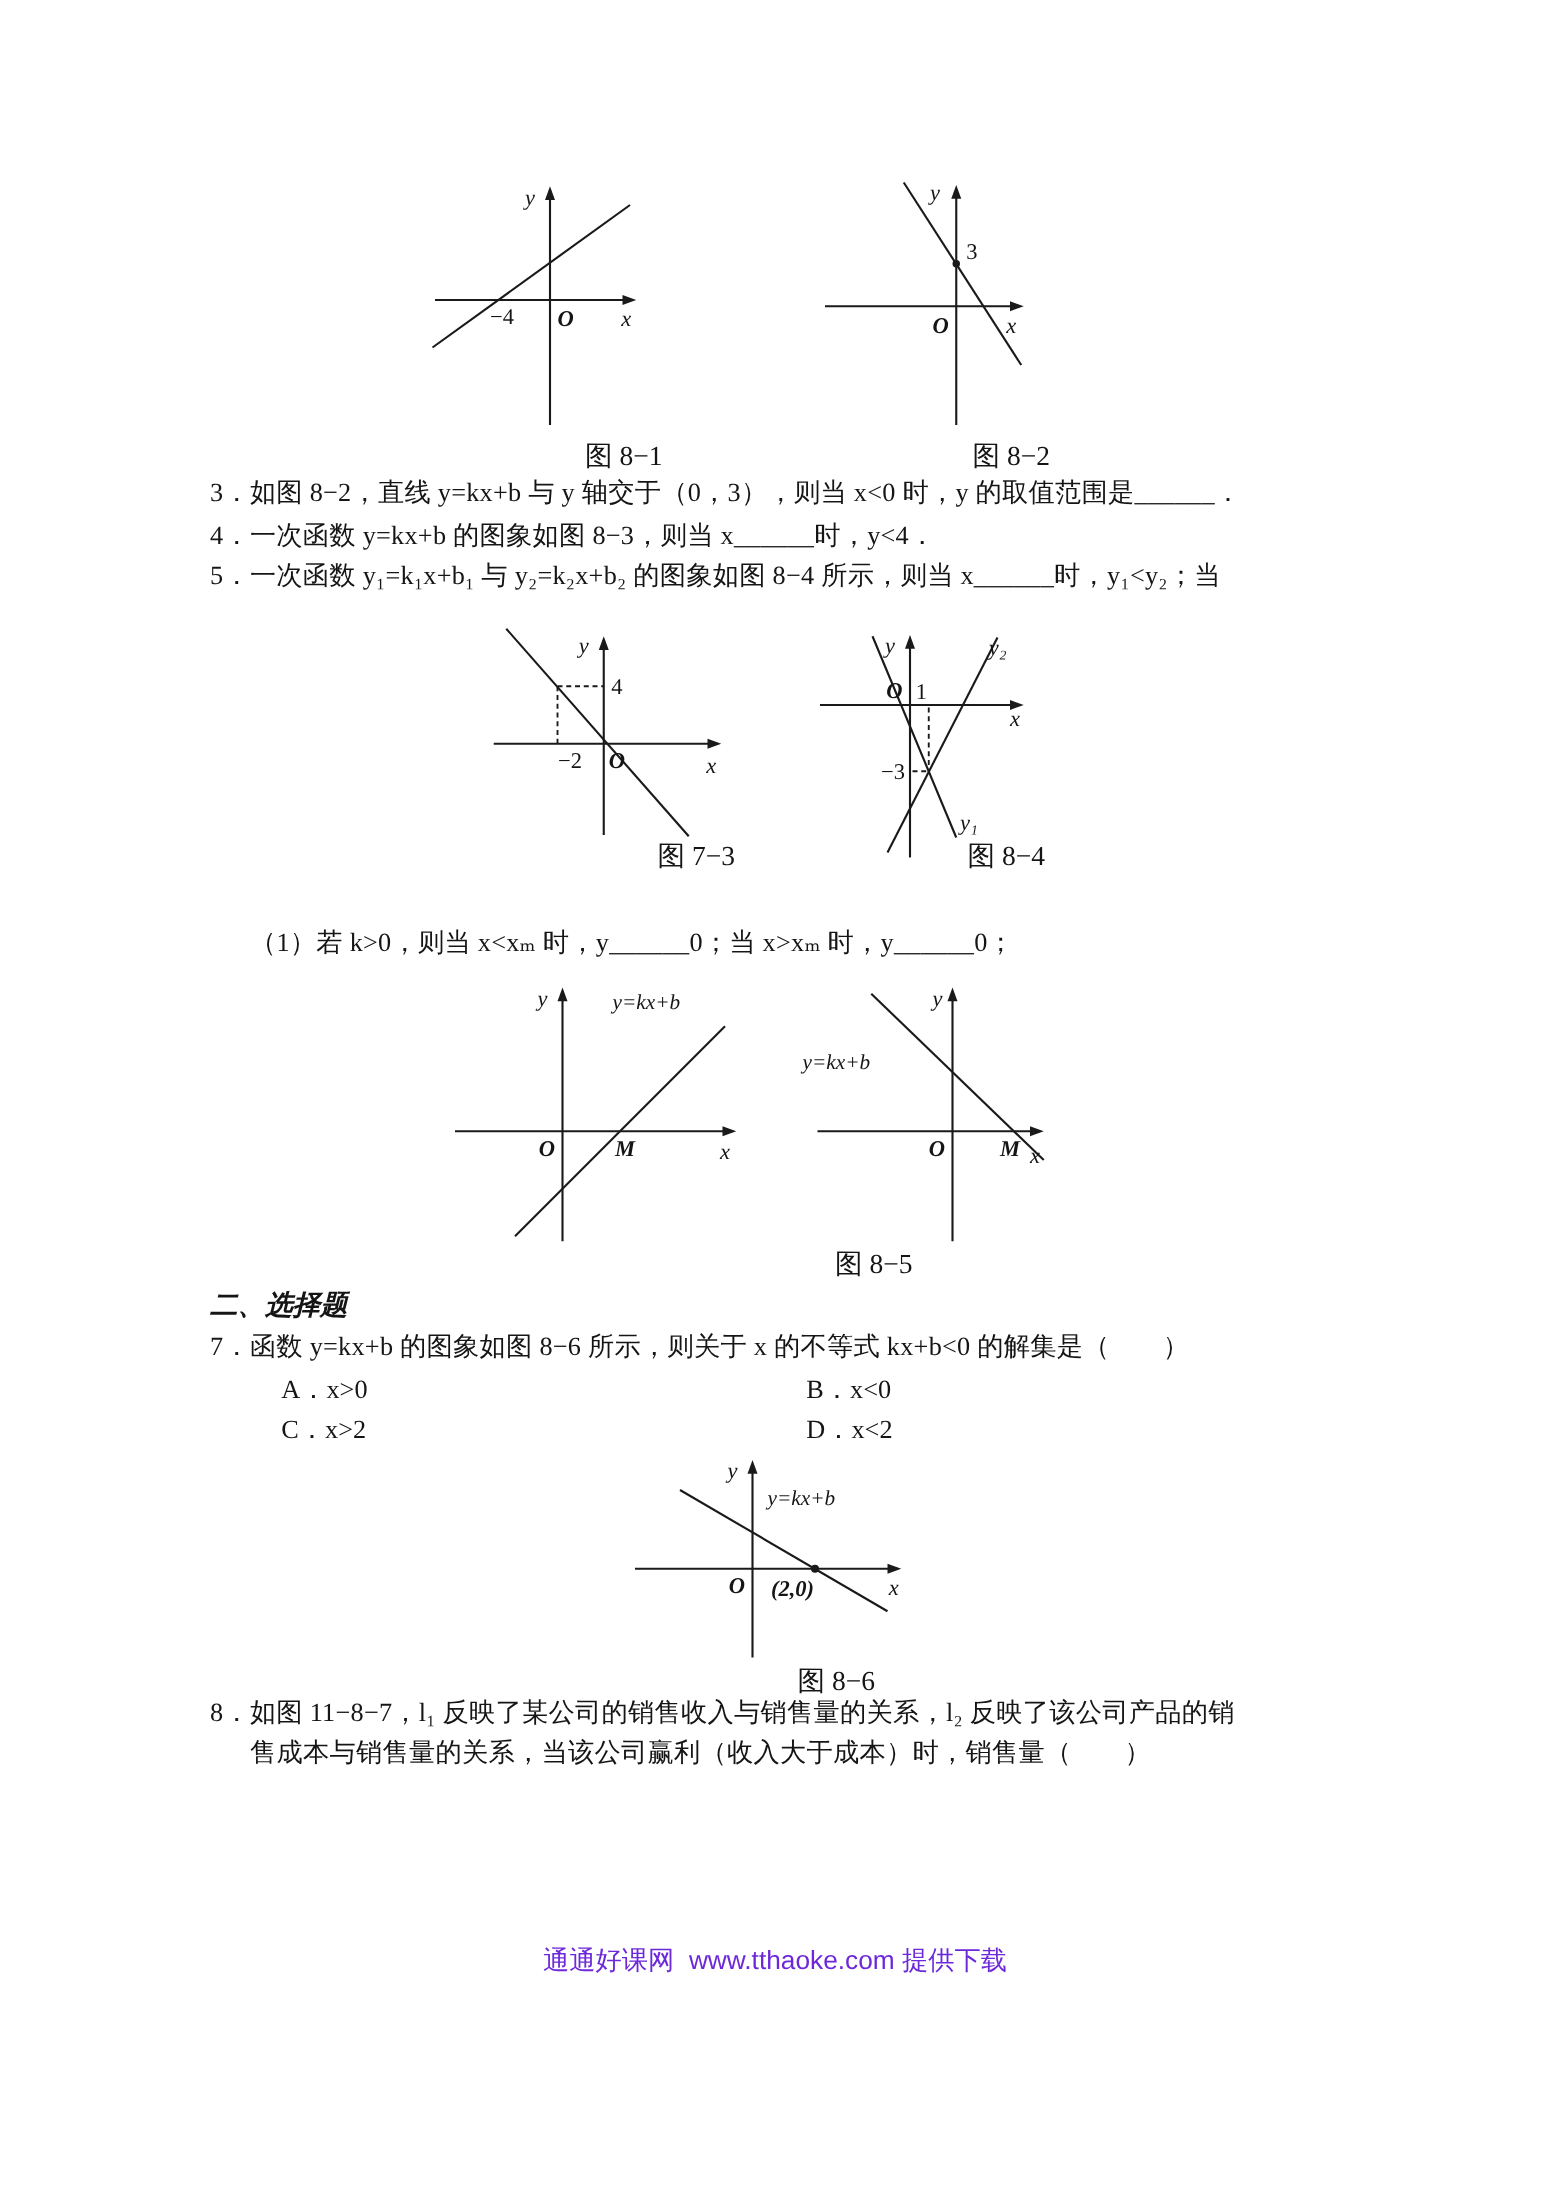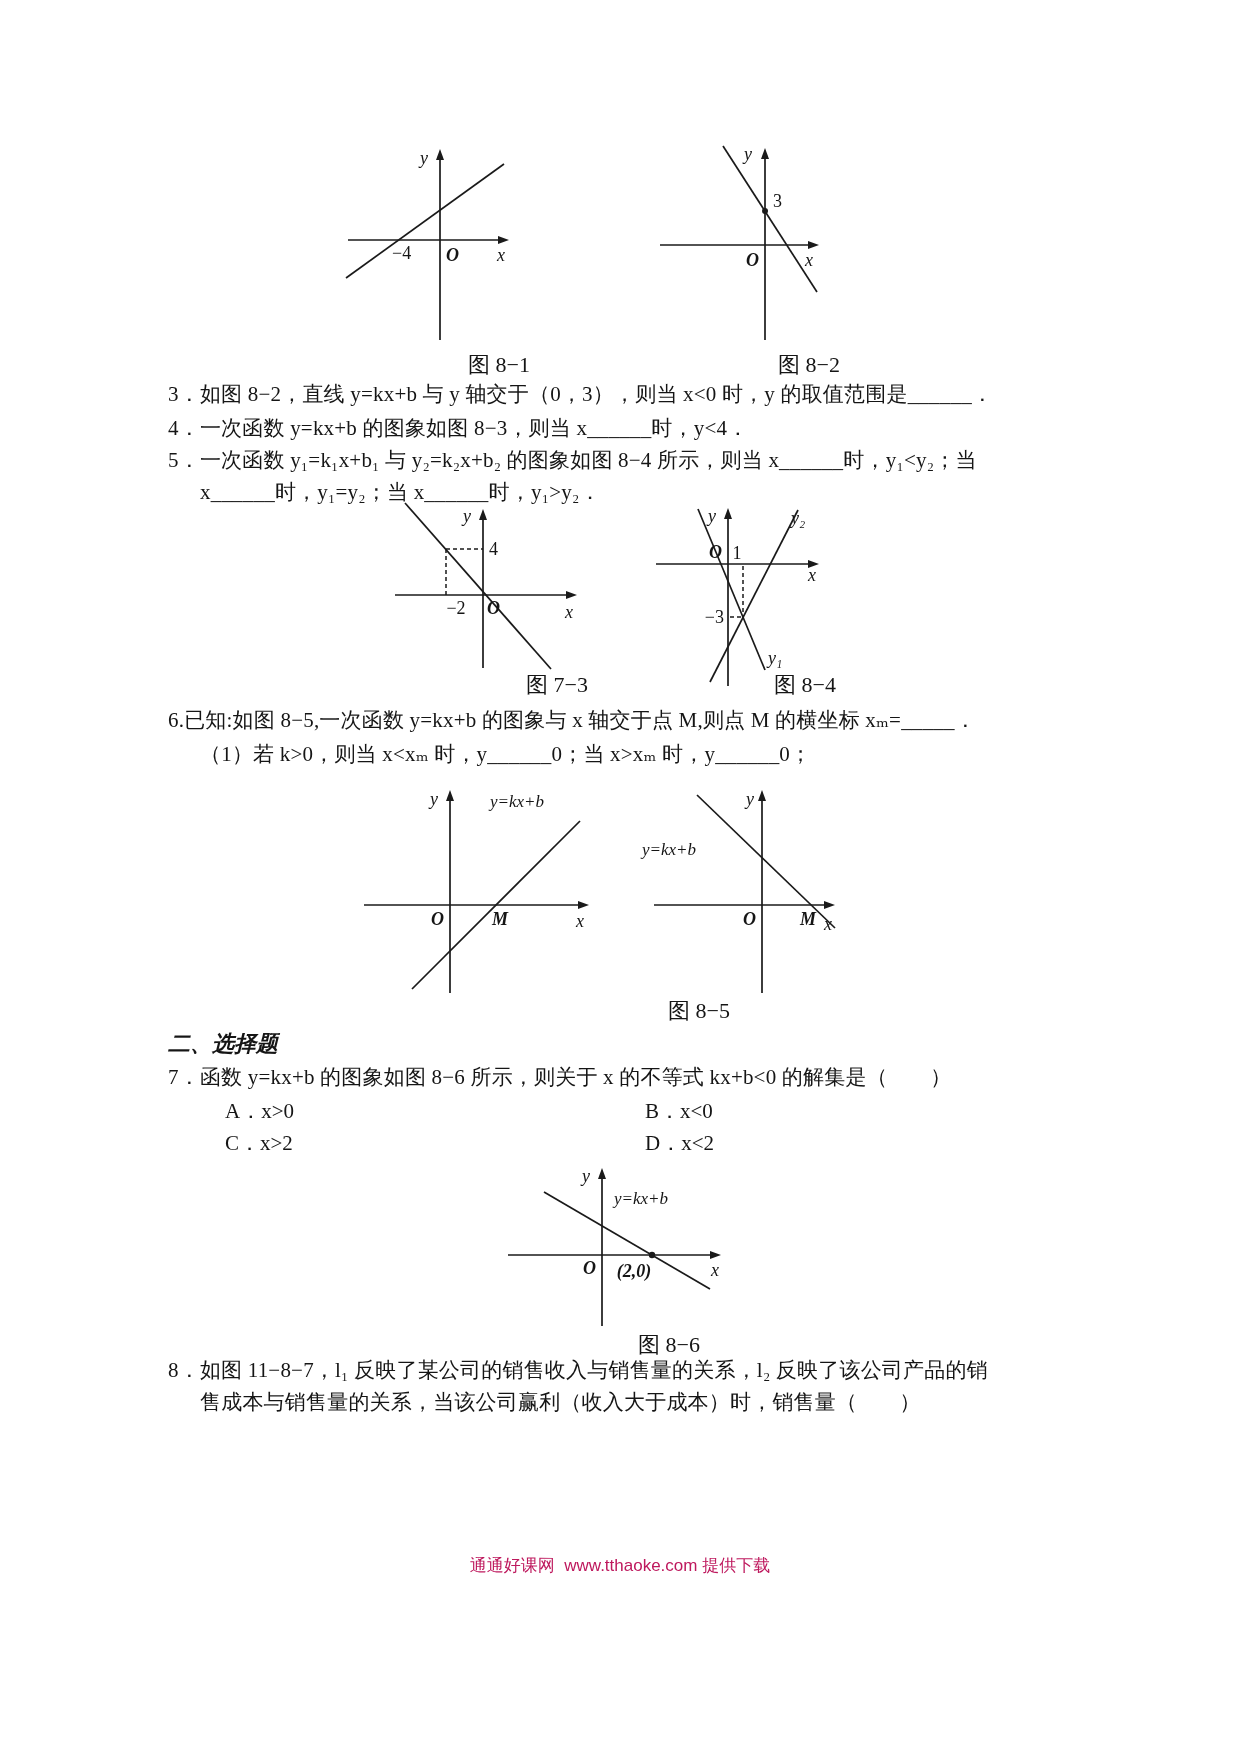--- a/index.html
+++ b/index.html
@@ -12,21 +12,21 @@
   .opt{position:absolute;font-size:21px;white-space:pre;}
   svg{position:absolute;overflow:visible;}
   svg line,svg polyline{stroke:#1a1a1a;stroke-width:1.7;fill:none;}
   svg .dash{stroke-dasharray:4 3;stroke-width:1.5;}
   svg polygon{fill:#1a1a1a;}
   svg text{font-family:"Liberation Serif","DejaVu Serif",serif;font-size:18px;fill:#151515;}
   svg text.it{font-style:italic;}
   svg text.bd{font-weight:bold;font-style:italic;}
   svg text.eq{font-style:italic;font-size:17px;}
   svg circle{fill:#1a1a1a;}
-  #footer{position:absolute;width:100%;text-align:center;font-size:17px;color:#be185d;
+  #footer{position:absolute;width:100%;text-align:center;font-size:21px;color:#6d28d9;
           font-family:"Liberation Sans","DejaVu Sans",sans-serif;white-space:pre;}
 </style>
 </head>
 <body>
 
 <div id="page">
 
   <svg style="left:340px;top:140px" width="180" height="205" viewBox="0 0 180 205">
     <line x1="100" y1="12" x2="100" y2="200"></line>
     <polygon points="96,20 100,9 104,20"></polygon>
@@ -51,21 +51,20 @@
     <text class="bd" text-anchor="end" x="104" y="126">O</text>
     <text class="it" x="150" y="126">x</text>
   </svg>
 
   <div class="caption" style="left:330px;top:350px">图 8−1</div>
   <div class="caption" style="left:640px;top:350px">图 8−2</div>
 
   <div class="q" style="left:168px;top:380px">3．如图 8−2，直线 y=kx+b 与 y 轴交于（0，3），则当 x&lt;0 时，y 的取值范围是______．</div>
   <div class="q" style="left:168px;top:414px">4．一次函数 y=kx+b 的图象如图 8−3，则当 x______时，y&lt;4．</div>
   <div class="q" style="left:168px;top:446px">5．一次函数 y₁=k₁x+b₁ 与 y₂=k₂x+b₂ 的图象如图 8−4 所示，则当 x______时，y₁&lt;y₂；当</div>
-  <div class="q indent" style="top:478px">x______时，y₁=y₂；当 x______时，y₁&gt;y₂．</div>
 
   <svg style="left:383px;top:500px" width="210" height="172" viewBox="0 0 210 172">
     <line x1="100" y1="12" x2="100" y2="168"></line>
     <polygon points="96,20 100,9 104,20"></polygon>
     <line x1="12" y1="95" x2="191" y2="95"></line>
     <polygon points="183,91 194,95 183,99"></polygon>
     <line x1="22" y1="3" x2="168" y2="169"></line>
     <line class="dash" x1="63" y1="95" x2="63" y2="49"></line>
     <line class="dash" x1="63" y1="49" x2="100" y2="49"></line>
     <text x="106" y="55">4</text>
@@ -89,21 +88,20 @@
     <text text-anchor="middle" x="89" y="59">1</text>
     <text text-anchor="end" x="76" y="123">−3</text>
     <text class="it" x="143" y="24">y₂</text>
     <text class="it" x="120" y="164">y₁</text>
     <text class="it" x="160" y="81">x</text>
   </svg>
 
   <div class="caption" style="left:388px;top:670px">图 7−3</div>
   <div class="caption" style="left:636px;top:670px">图 8−4</div>
 
-  <div class="q" style="left:168px;top:706px">6.已知:如图 8−5,一次函数 y=kx+b 的图象与 x 轴交于点 M,则点 M 的横坐标 xₘ=_____．</div>
   <div class="q indent" style="top:740px">（1）若 k&gt;0，则当 x&lt;xₘ 时，y______0；当 x&gt;xₘ 时，y______0；</div>
 
   <svg style="left:350px;top:775px" width="255" height="225" viewBox="0 0 255 225">
     <line x1="100" y1="18" x2="100" y2="218"></line>
     <polygon points="96,26 100,15 104,26"></polygon>
     <line x1="14" y1="130" x2="236" y2="130"></line>
     <polygon points="228,126 239,130 228,134"></polygon>
     <line x1="62" y1="214" x2="230" y2="46"></line>
     <text class="eq" x="140" y="32">y=kx+b</text>
     <text class="it" text-anchor="end" x="88" y="30">y</text>

